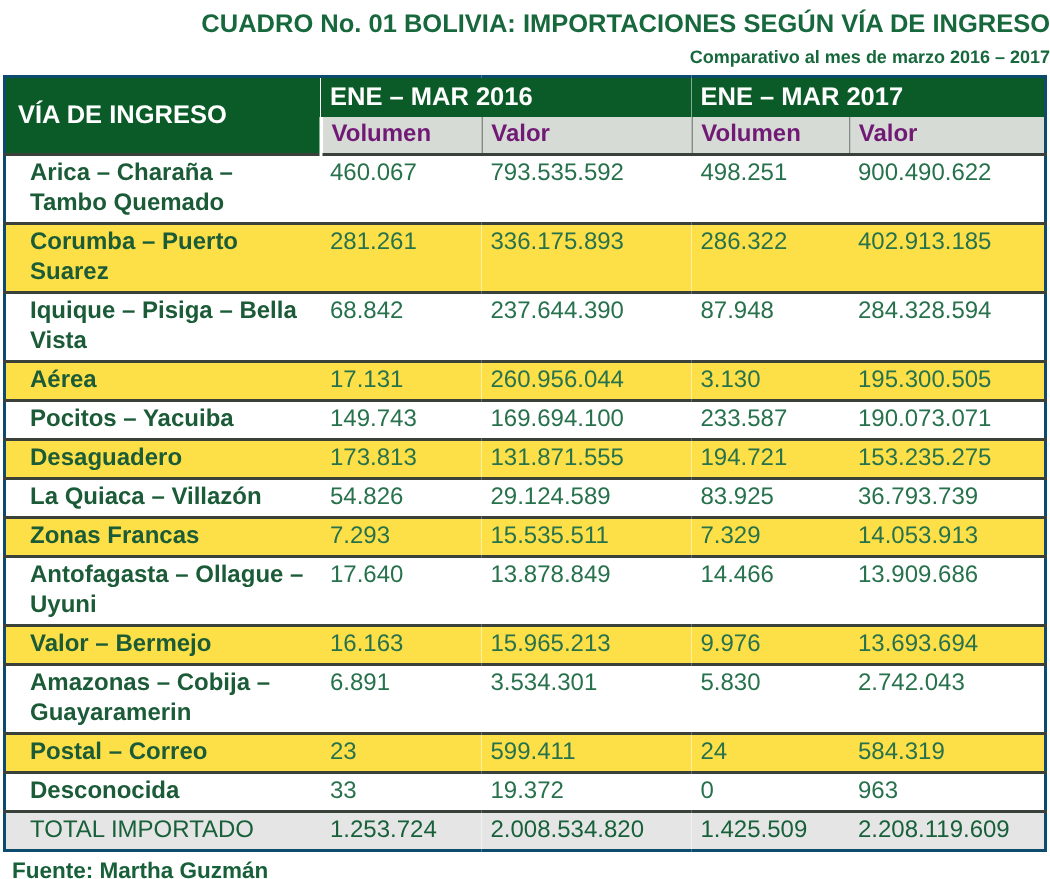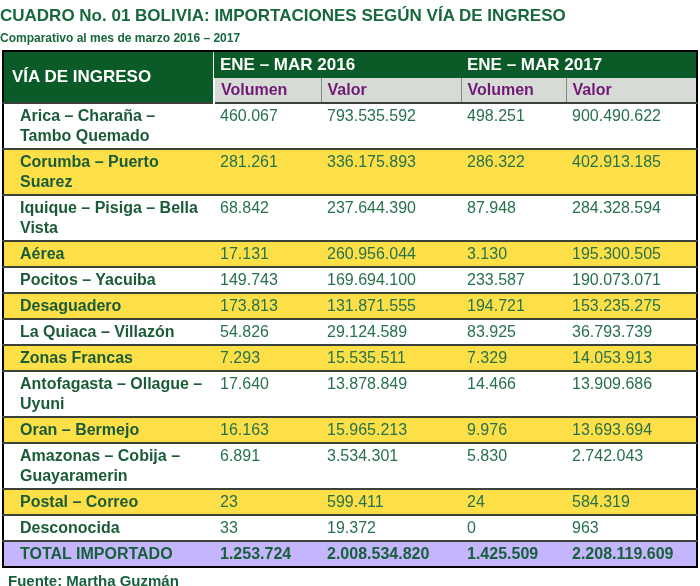--- a/index.html
+++ b/index.html
@@ -1,35 +1,35 @@
 <!DOCTYPE html>
 <html><head>
 <meta charset="utf-8">
 <style>
   html,body{margin:0;padding:0;background:#ffffff;}
   body{width:700px;font-family:"Liberation Sans",sans-serif;-webkit-font-smoothing:antialiased;}
-  .title-block{margin-top:5px;text-align:left;color:#17683C;font-weight:bold;}
+  .title-block{margin-top:5px;text-align:right;color:#17683C;font-weight:bold;}
   .title-line1{font-size:17px;line-height:22px;}
   .title-line2,.title-line3{font-size:12px;line-height:22px;}
-  table{border-collapse:collapse;table-layout:fixed;width:694px;margin:1px 0 0 2px;border:2px solid #000000;}
+  table{border-collapse:collapse;table-layout:fixed;width:694px;margin:1px 0 0 2px;border:2px solid #0c4a6e;}
   col.c1{width:211px;} col.c2{width:107px;} col.c3{width:140px;} col.c4{width:105px;} col.c5{width:131px;}
   th,td{padding:2px 6px;font-size:16px;line-height:20px;text-align:left;vertical-align:top;overflow:hidden;}
   
   tr.green-head th{background:#0A5B27;color:#ffffff;font-size:17px;font-weight:bold;height:22px;vertical-align:middle;padding-top:2px;padding-bottom:2px;}
   th.via-cell{padding-left:8px;vertical-align:top;padding-top:4px;}
   
   tr.sub-head td{background:#D6DBD5;color:#701a75;font-weight:bold;height:20px;border-left:1px solid #848A84;}
   tr.sub-head td.first-gray{border-left:2px solid #ffffff;}
   
   tbody tr{border-top:2px solid #39413A;}
   tbody tr.alt th,tbody tr.alt td{background:#fde047;}
   tbody th{color:#1B5B37;font-weight:bold;padding-left:16px;}
   tbody td{color:#27714C;font-weight:normal;}
   
-  tbody tr.total-row th,tbody tr.total-row td{background:#c4b5fd;color:#17603A;font-weight:bold;margin-top:24px;}
+  tbody tr.total-row th,tbody tr.total-row td{background:#e5e5e5;color:#17603A;font-weight:normal;margin-top:24px;}
   .source-note{margin:3px 0 0 8px;color:#17603A;font-weight:bold;font-size:15px;line-height:19px;}
 </style>
 </head>
 <body>
 
 <div class="title-block">
   <div class="title-line1">CUADRO No. 01 BOLIVIA: IMPORTACIONES SEGÚN VÍA DE INGRESO</div>
   <div class="title-line2">Comparativo al mes de marzo 2016 – 2017</div>
 </div>
 
@@ -112,21 +112,21 @@
         <td>14.053.913</td>
       </tr>
       <tr>
         <th>Antofagasta – Ollague – Uyuni</th>
         <td>17.640</td>
         <td>13.878.849</td>
         <td>14.466</td>
         <td>13.909.686</td>
       </tr>
       <tr class="alt">
-        <th>Oran – Bermejo</th>
+        <th>Valor – Bermejo</th>
         <td>16.163</td>
         <td>15.965.213</td>
         <td>9.976</td>
         <td>13.693.694</td>
       </tr>
       <tr>
         <th>Amazonas – Cobija – Guayaramerin</th>
         <td>6.891</td>
         <td>3.534.301</td>
         <td>5.830</td>

